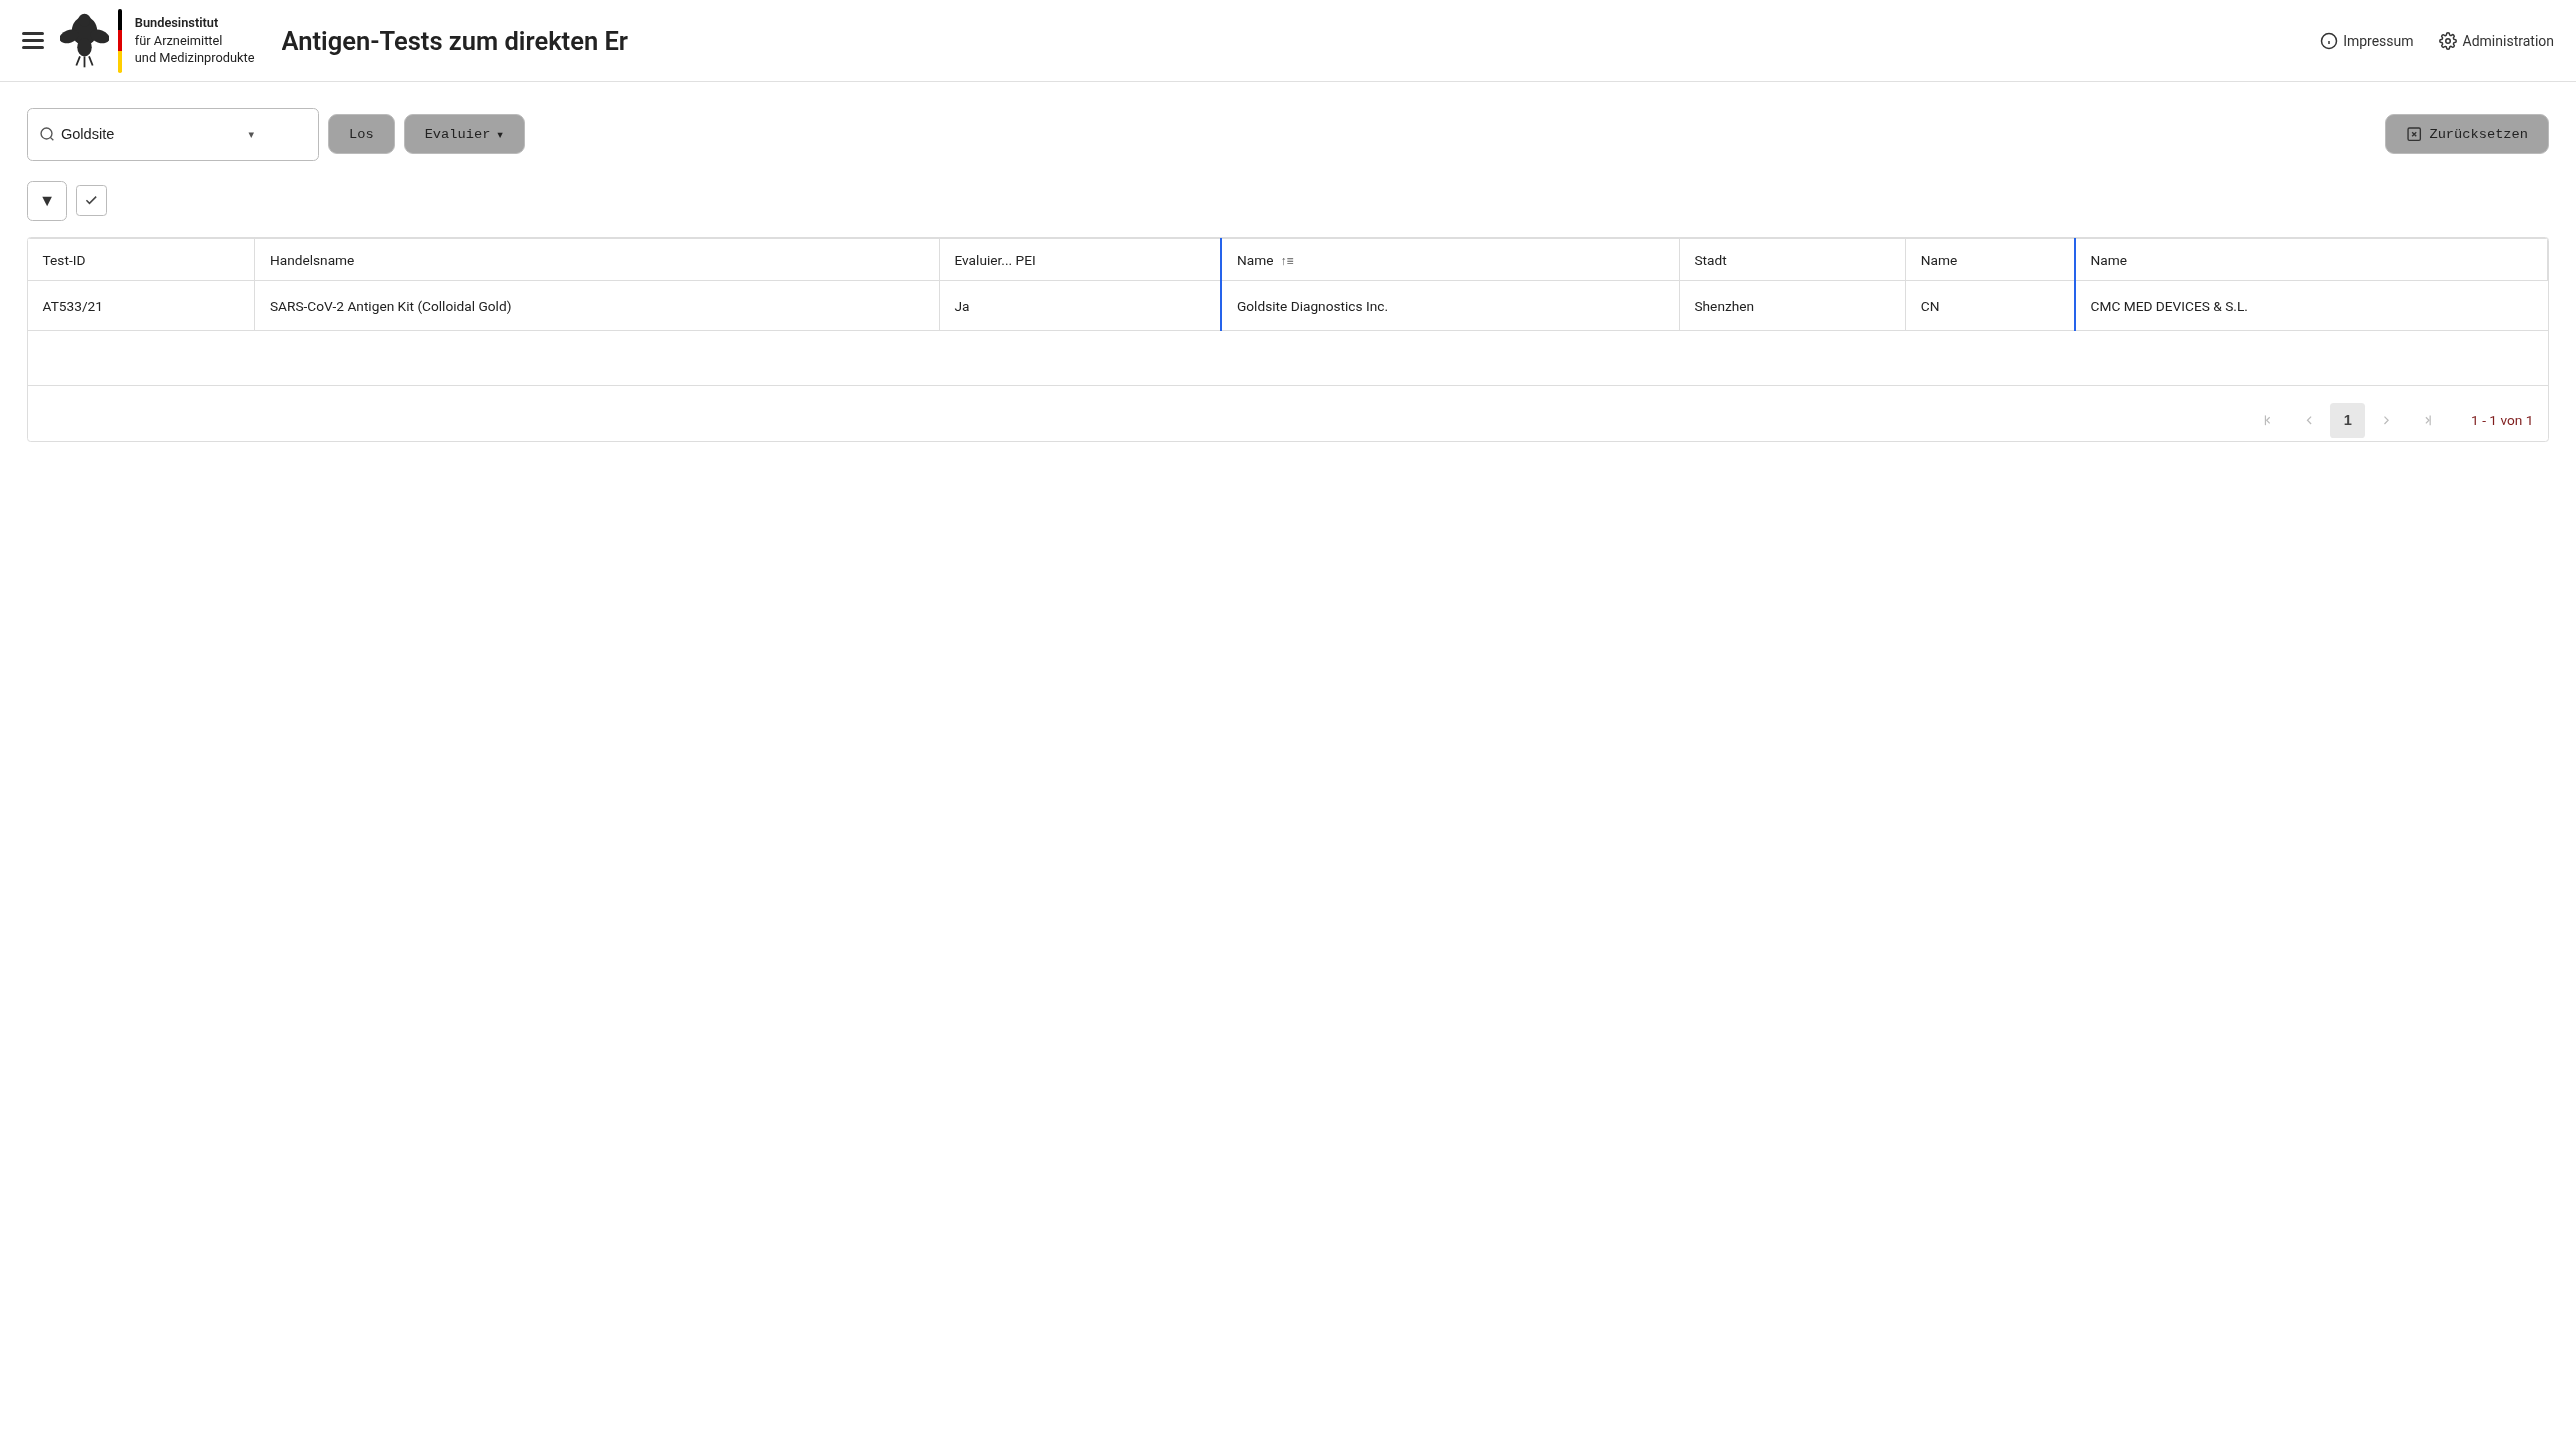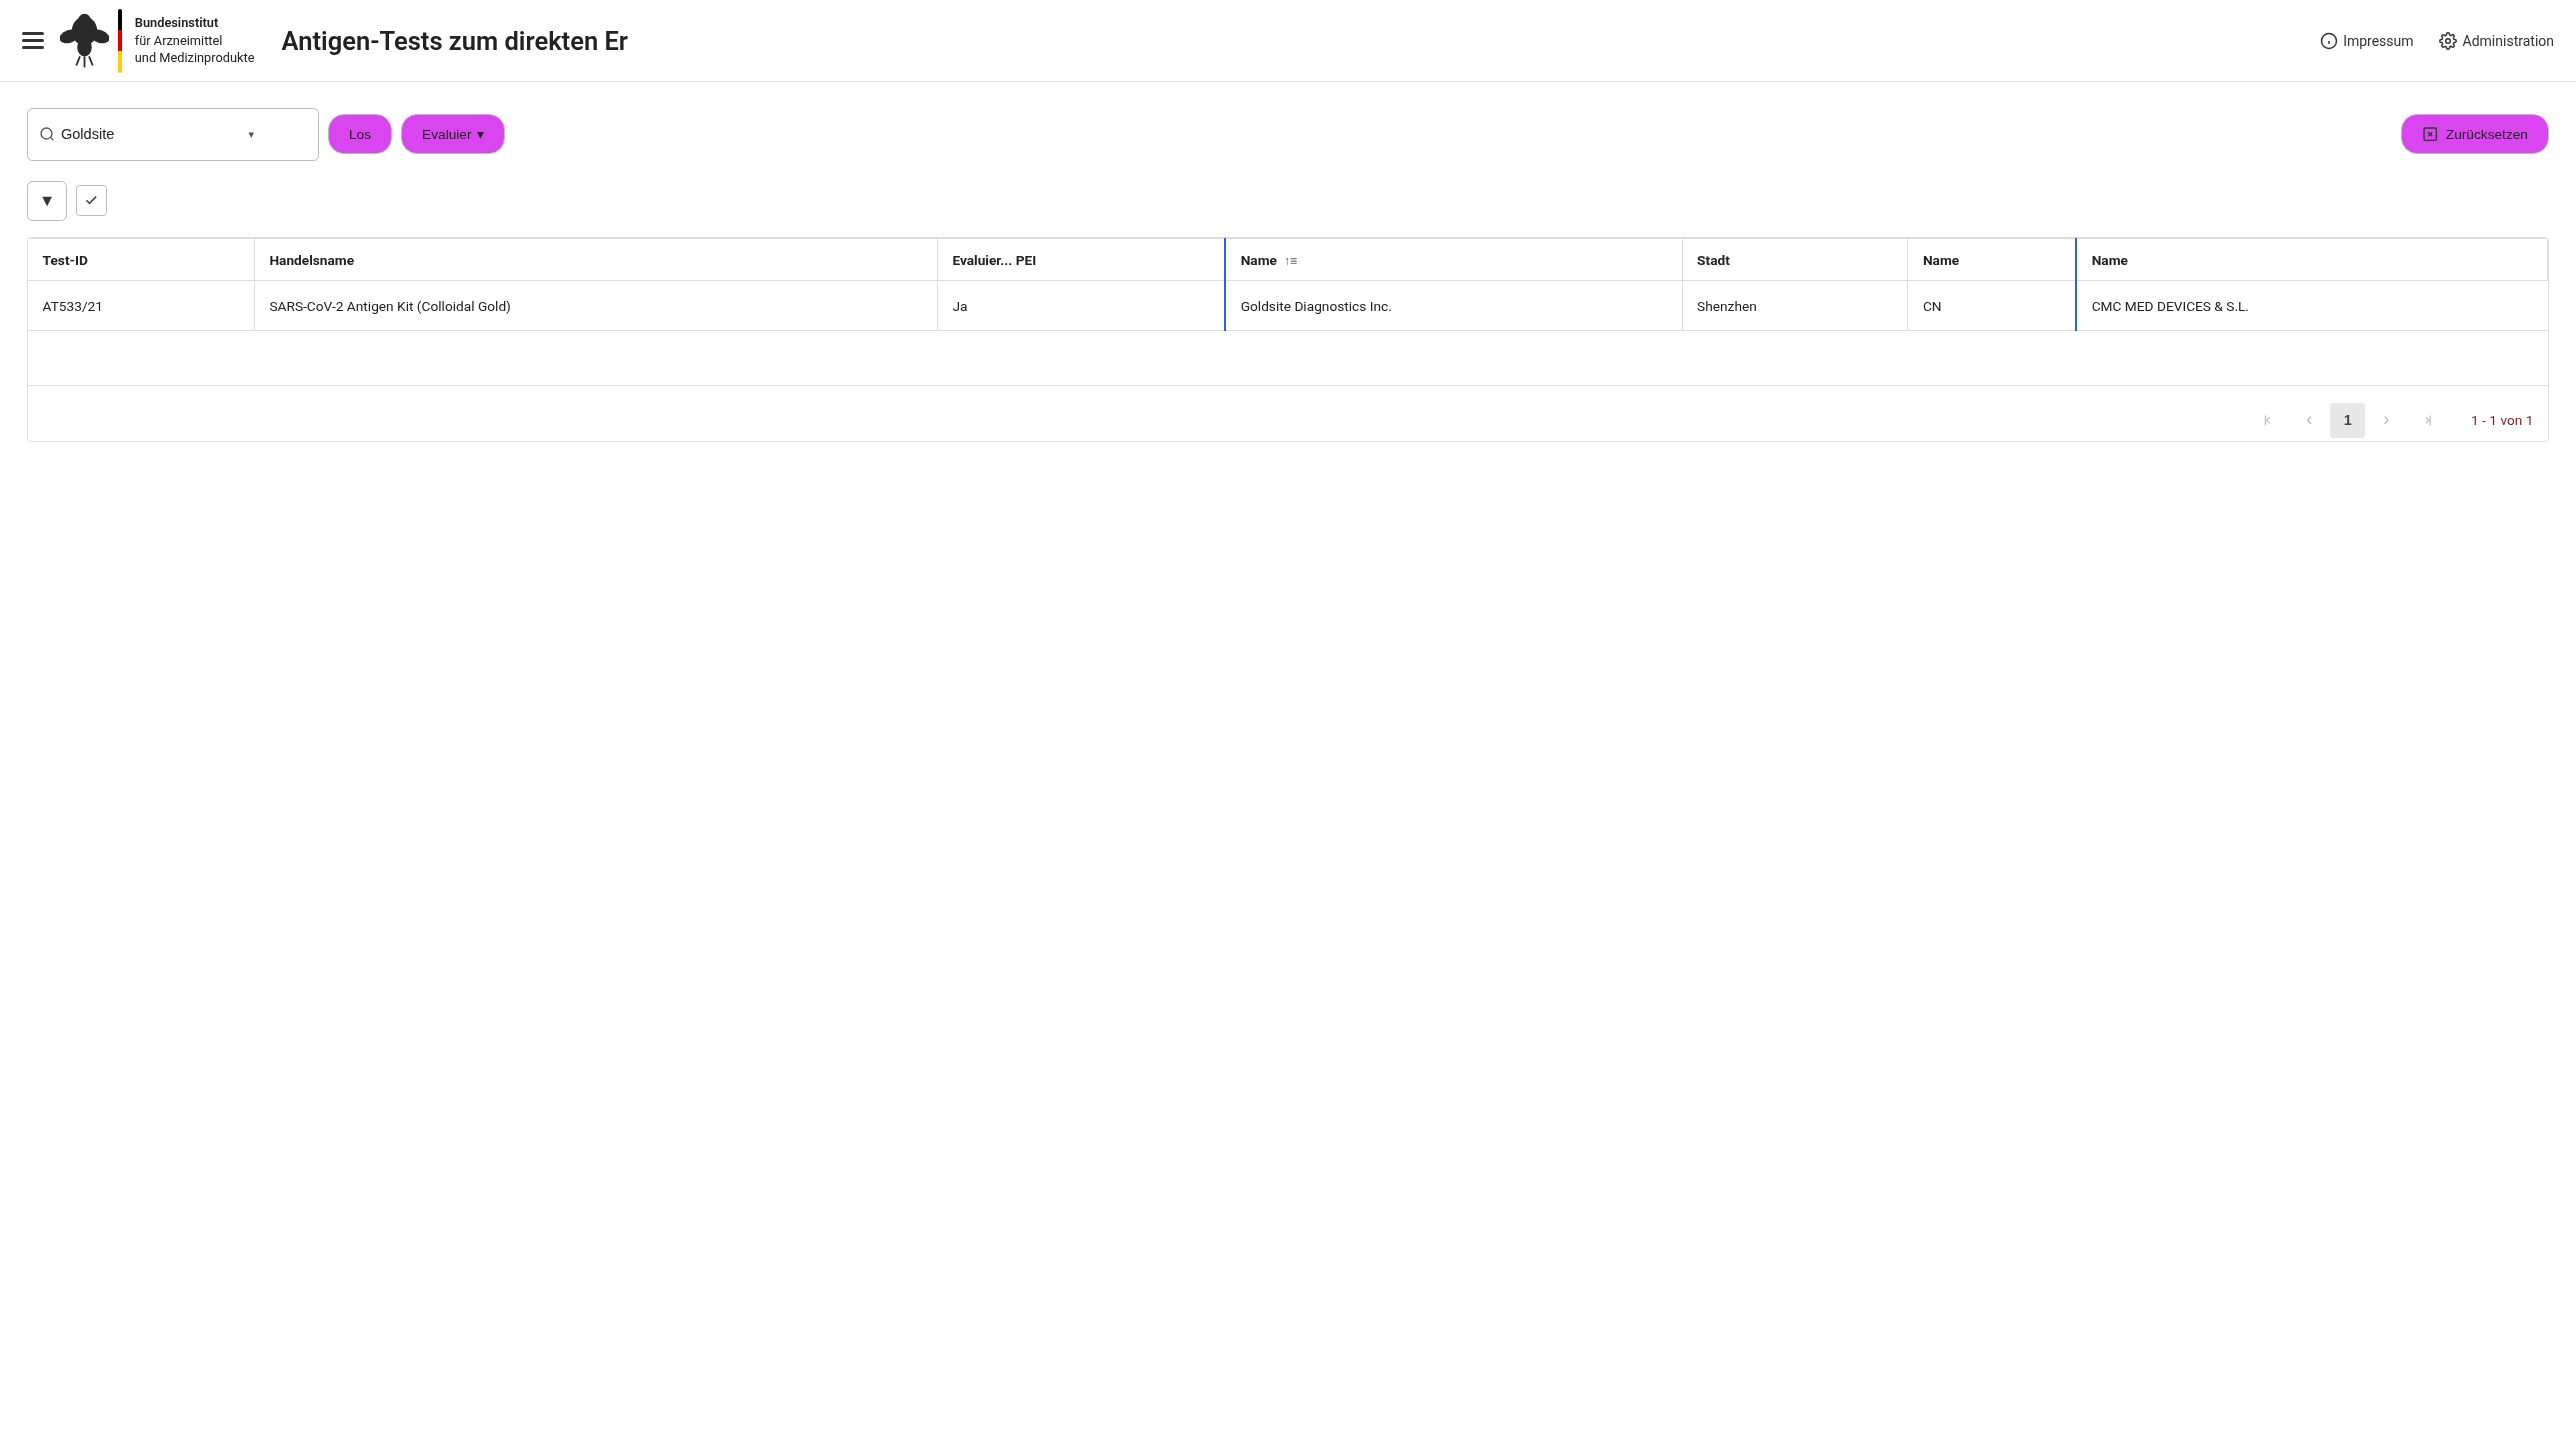--- a/index.html
+++ b/index.html
@@ -128,29 +128,30 @@
     }
     .search-chevron {
       color: #555;
       font-size: 11px;
       cursor: pointer;
     }
     .btn {
       height: 40px;
       padding: 0 20px;
       border: 1.4px solid #bbb;
-      border-radius: 16px;
-      background: #d946ef;
+      border-radius: 9px;
+      background: #a3a3a3;
       font-size: 13.7px;
       color: #222;
       cursor: pointer;
       display: flex;
       align-items: center;
       gap: 5.5px;
       white-space: nowrap;
+      font-family: Liberation Mono, monospace;
     }
     .btn-spacer {
       flex: 1;
     }
     .btn-zuruck {
       display: flex;
       align-items: center;
       gap: 7.3px;
     }
 
@@ -258,21 +259,21 @@
       border: none;
       background: #fff;
     }
 
     
     thead tr.col-header th {
       border-top: 0.9px solid #ddd;
       border-bottom: 0.9px solid #ddd;
       border-right: 0.9px solid #ddd;
       padding: 12.8px 14.6px;
-      font-weight: 700;
+      font-weight: 400;
       font-size: 13.7px;
       color: #222;
       background: #fff;
       text-align: left;
       white-space: nowrap;
       vertical-align: middle;
     }
     thead tr.col-header th:first-child {
       border-left: none;
     }

